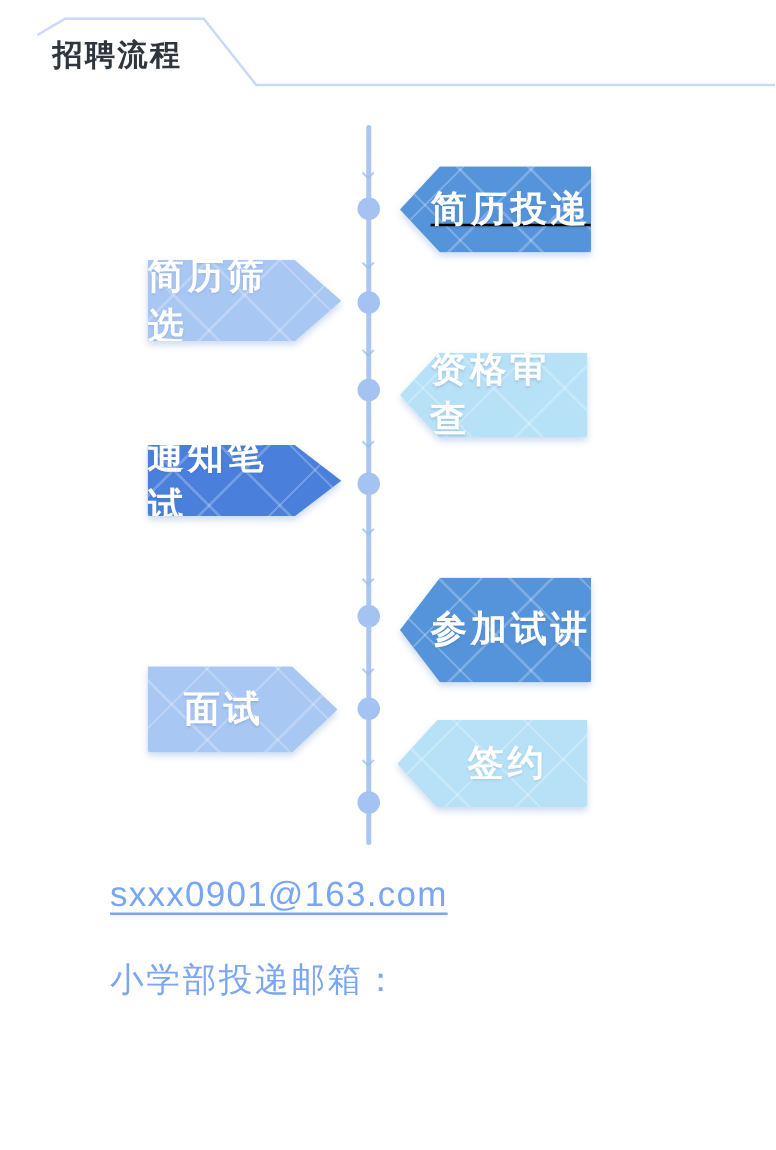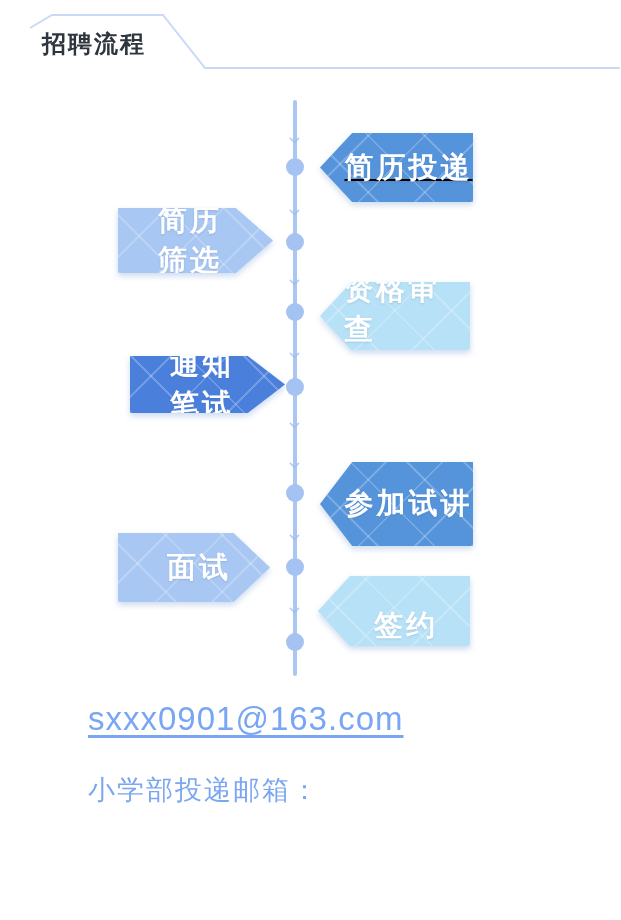--- a/index.html
+++ b/index.html
@@ -32,44 +32,43 @@
   
   .tagwrap { position:absolute; filter:drop-shadow(0 3px 3px rgba(110,150,210,.35)); }
   .tag {
     width:100%; height:100%;
     display:flex; align-items:center; justify-content:center;
     color:#ffffff; font-weight:bold; font-size:29px; letter-spacing:3px;
     background-image:
       repeating-linear-gradient(45deg,  rgba(255,255,255,.22) 0 2px, rgba(255,255,255,0) 2px 40px),
       repeating-linear-gradient(-45deg, rgba(255,255,255,.22) 0 2px, rgba(255,255,255,0) 2px 40px);
     text-shadow:0 1px 2px rgba(60,90,140,.18);
-    padding-left:40px;
   }
   .point-left  { clip-path:polygon(0 50%, 21% 0, 100% 0, 100% 100%, 21% 100%); padding-left:24px; }
   .point-right { clip-path:polygon(0 0, 76% 0, 100% 50%, 76% 100%, 0 100%);    padding-right:30px; }
   .c-steel      { background-color:#5594da; }
   .c-periwinkle { background-color:#a9c7f3; }
-  .c-sky        { background-color:#b7e1f6;align-items:flex-end; }
+  .c-sky        { background-color:#b7e1f6; }
   .c-royal      { background-color:#4a80dc; }
 
   .w1 { left:320px; top:133px; width:153px; height:69px;text-decoration:underline; }
   .w2 { left:118px; top:208px; width:155px; height:65px; }
   .w3 { left:320px; top:282px; width:150px; height:68px; }
-  .w4 { left:118px; top:356px; width:155px; height:57px;margin-left:12px; }
+  .w4 { left:118px; top:356px; width:155px; height:57px; }
   .w5 { left:320px; top:462px; width:153px; height:84px; }
   .w6 { left:118px; top:533px; width:152px; height:69px;text-align:right; }
   .w7 { left:318px; top:576px; width:152px; height:70px; }
 
   
   .contacts { position:absolute; left:88px; top:700px; }
   .contact-label {
     font-size:27px; color:#7aa6f2; letter-spacing:2px; margin-bottom:14px;
   }
   .contact-email {
-    display:inline-block; font-size:33px; color:#78a6f5;
+    display:inline-block; font-size:28px; color:#78a6f5;
     text-decoration:underline; text-underline-offset:5px; letter-spacing:1px;
     margin-bottom:34px; cursor:pointer;
   }
 </style>
 </head>
 <body>
 
 <div class="canvas">
 
   <div>

